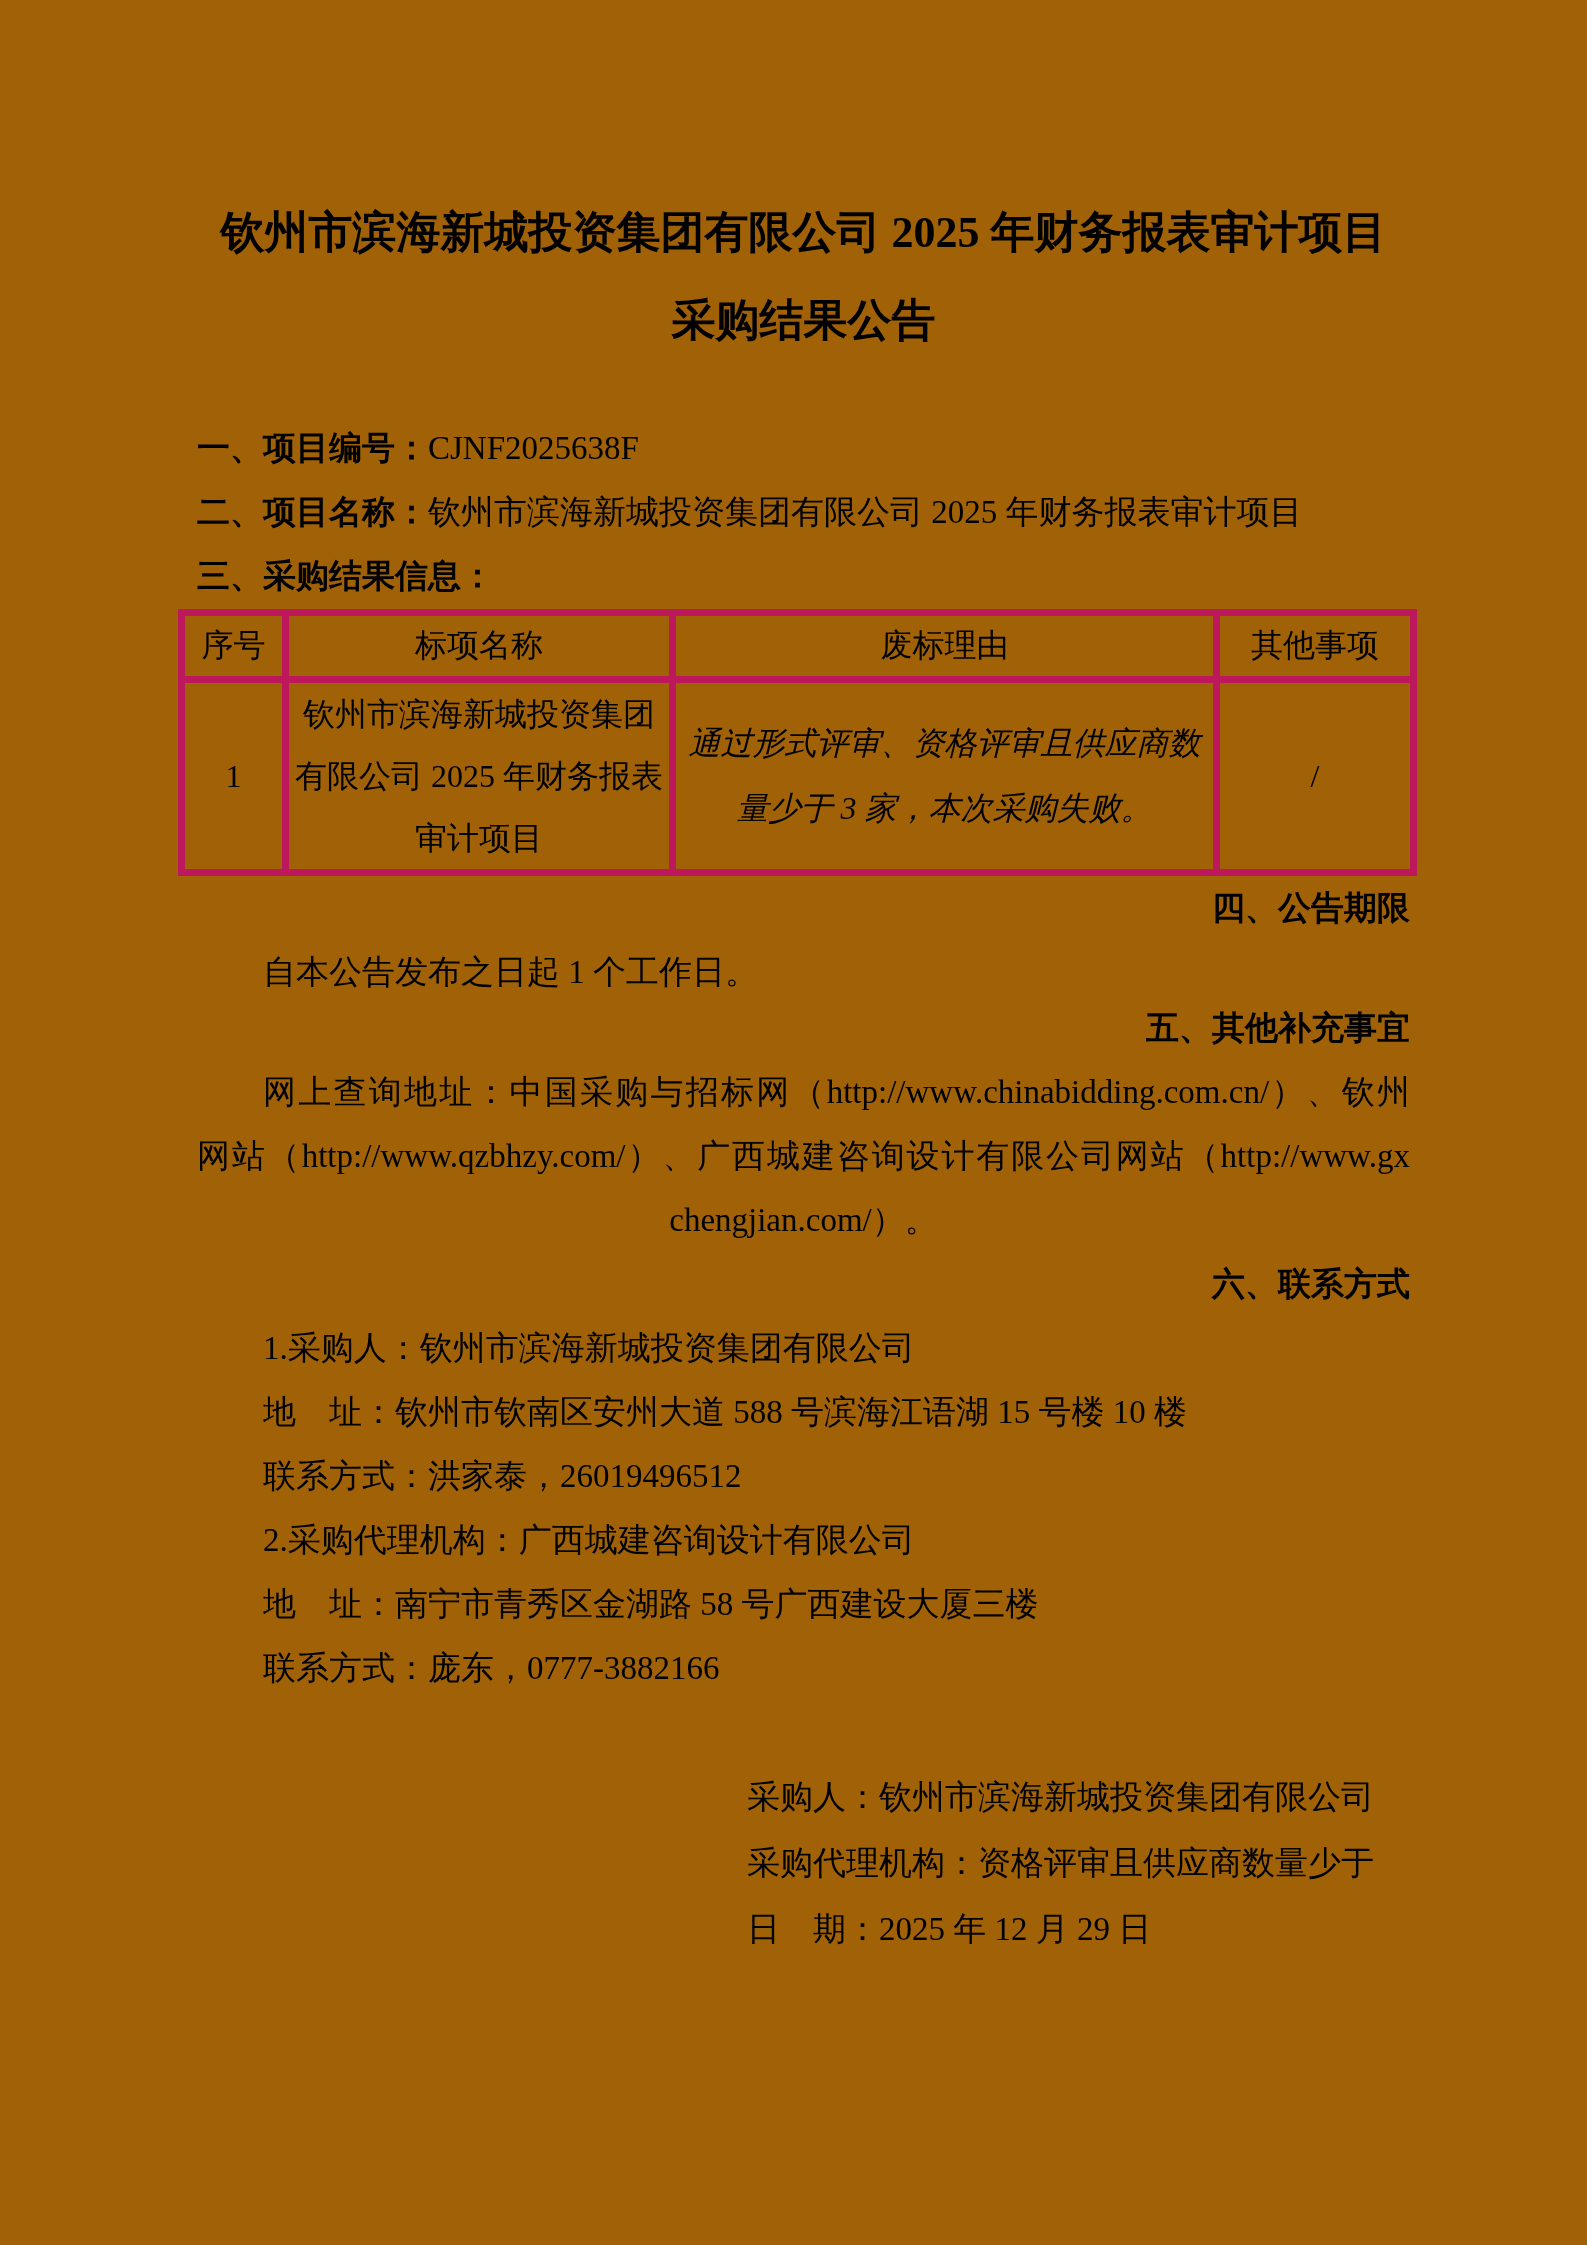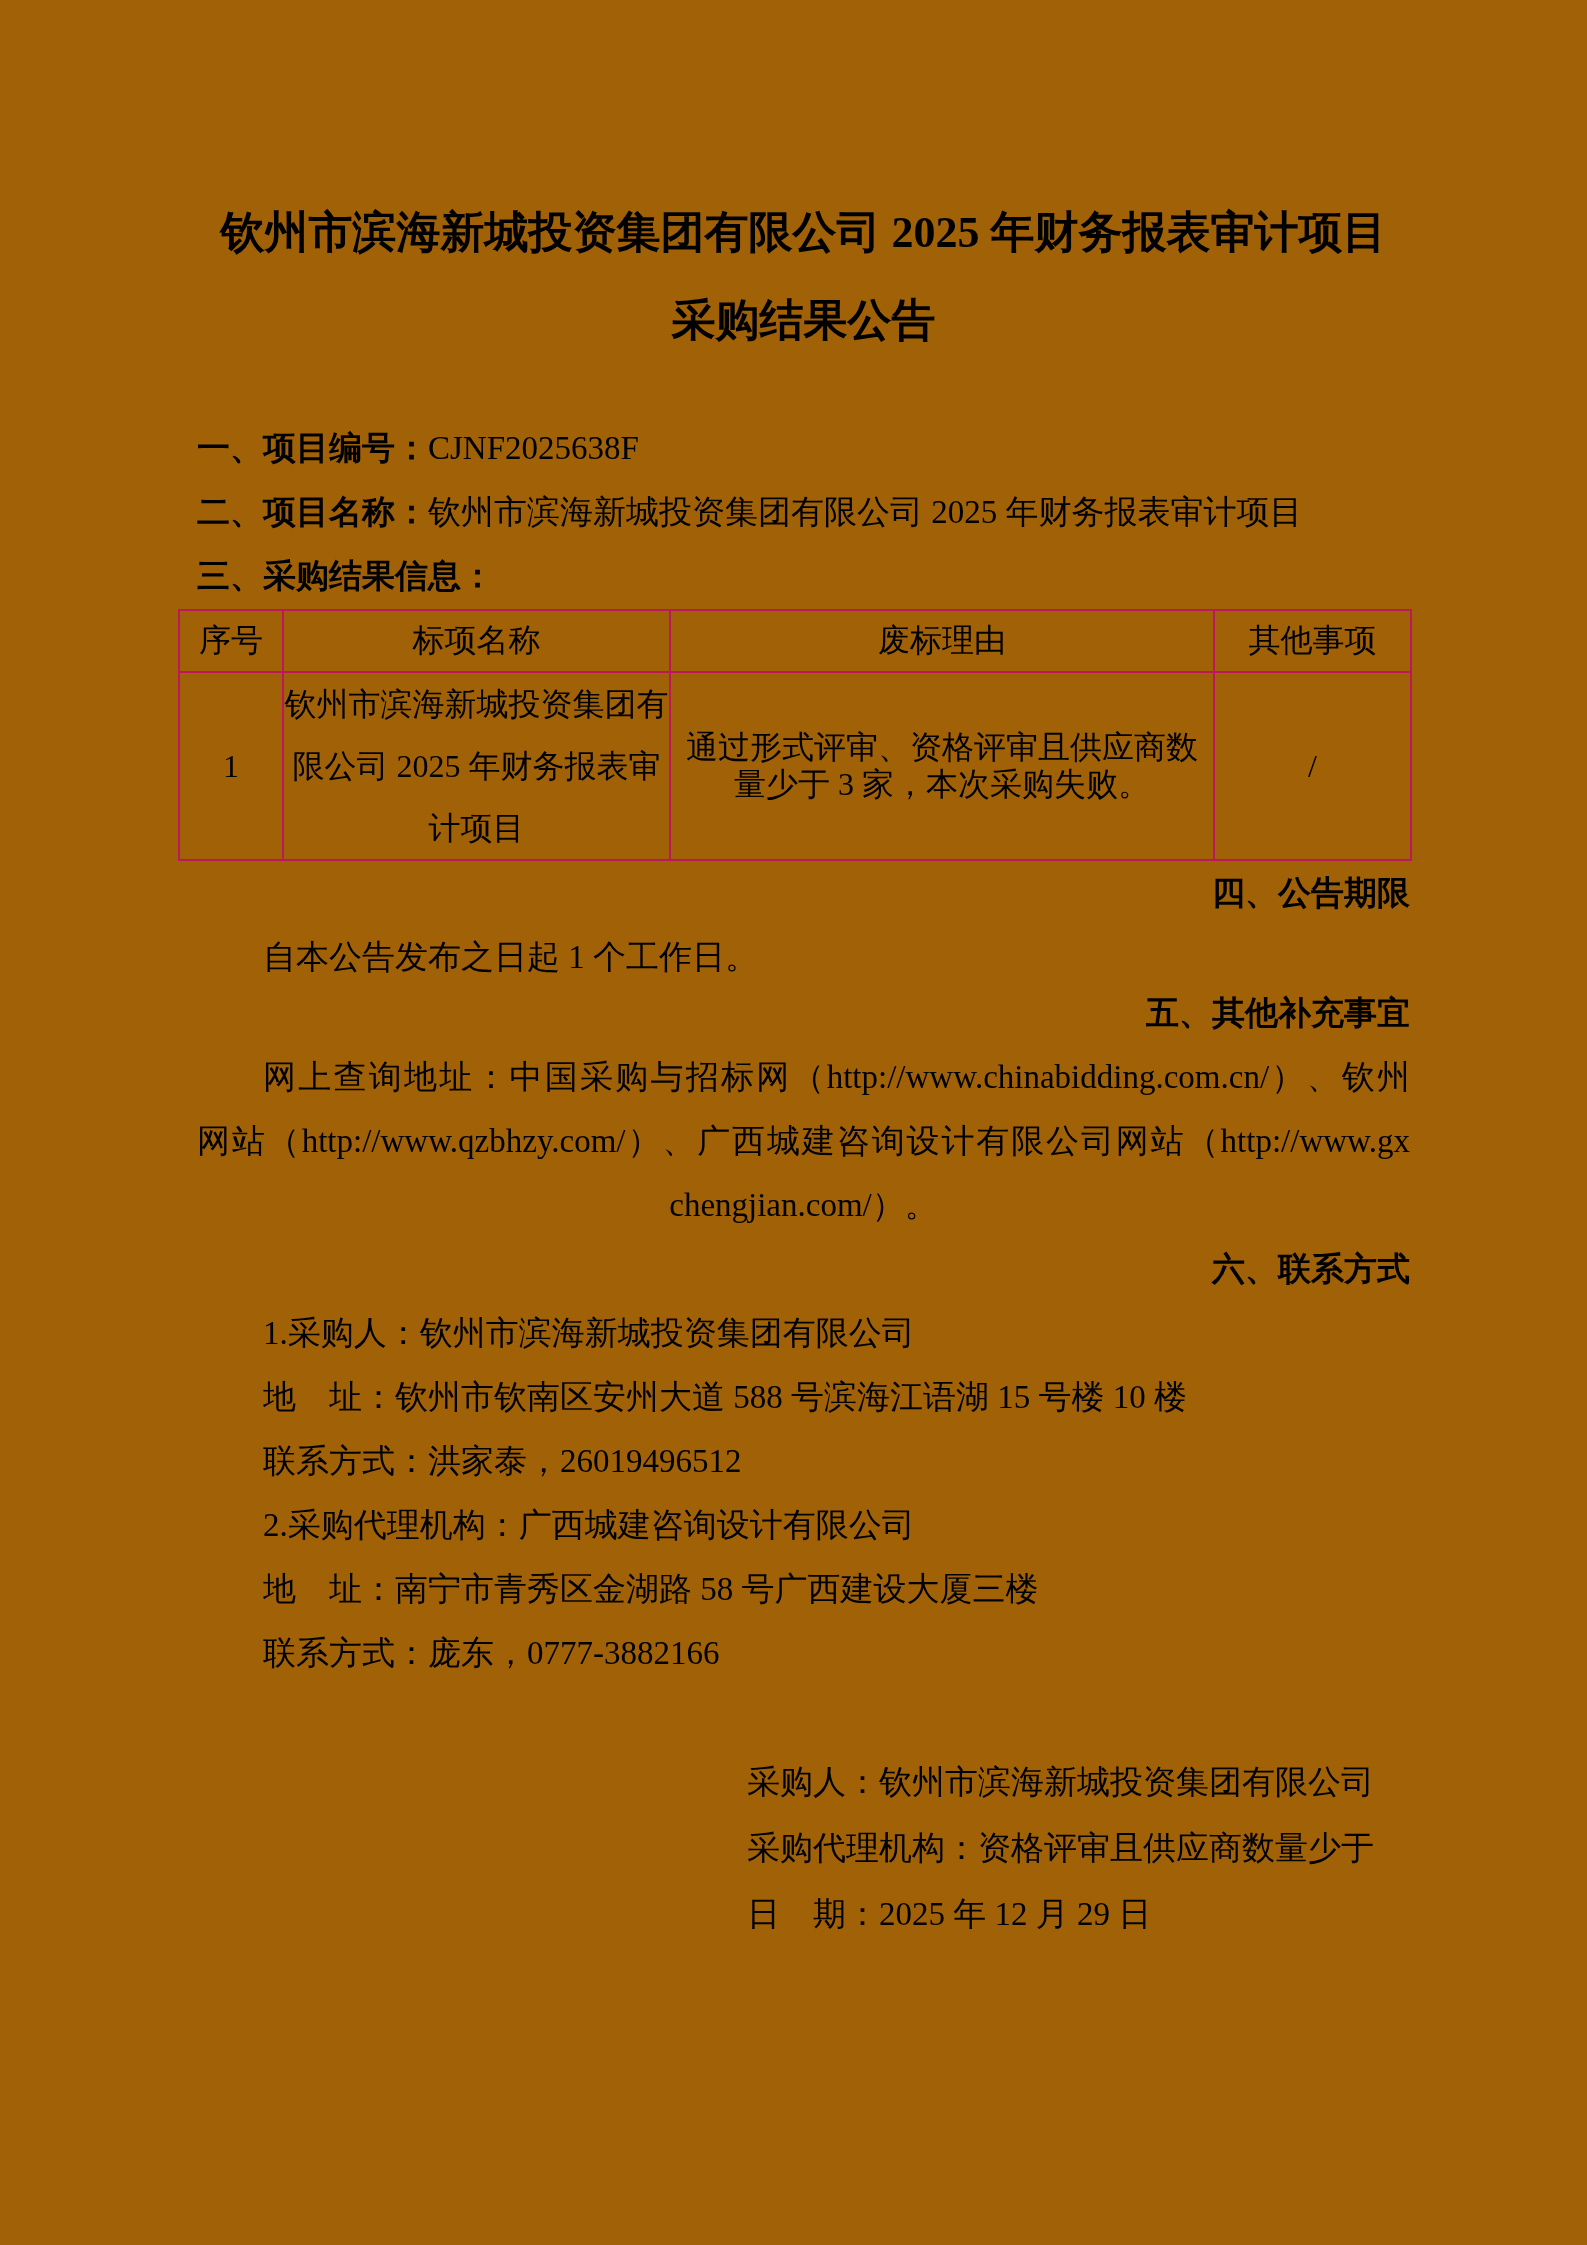--- a/index.html
+++ b/index.html
@@ -39,35 +39,35 @@
 
   table.result-table {
     border-collapse: collapse;
     table-layout: fixed;
     width: 1232px;
     margin-left: -19px;
     margin-top: 1px;
   }
   table.result-table th,
   table.result-table td {
-    border: 2px solid #be185d;
+    border: 7px solid #be185d;
     font-weight: normal;
     font-size: 32px;
     text-align: center;
     vertical-align: middle;
     padding: 0;
   }
   table.result-table thead th { height: 60px; }
   table.result-table tbody td { height: 186px; }
   .col-no    { width: 104px; }
   .col-name  { width: 387px; }
   .col-reason{ width: 544px; }
   .col-other { width: 197px; }
   td.name-cell   { line-height: 62px; padding: 0 6px; }
-  td.reason-cell { text-align: left; line-height: 37px; padding: 0 6px 0 20px; }
+  td.reason-cell { text-align: left; line-height: 65px; padding: 0 6px 0 20px; font-style: italic; }
 
   .para .fill {
     text-align: justify;
     text-align-last: justify;
     word-break: break-all;
   }
   .para .last { text-align: center; word-break: break-all; }
 
   .footer {
     margin-top: 64px;

